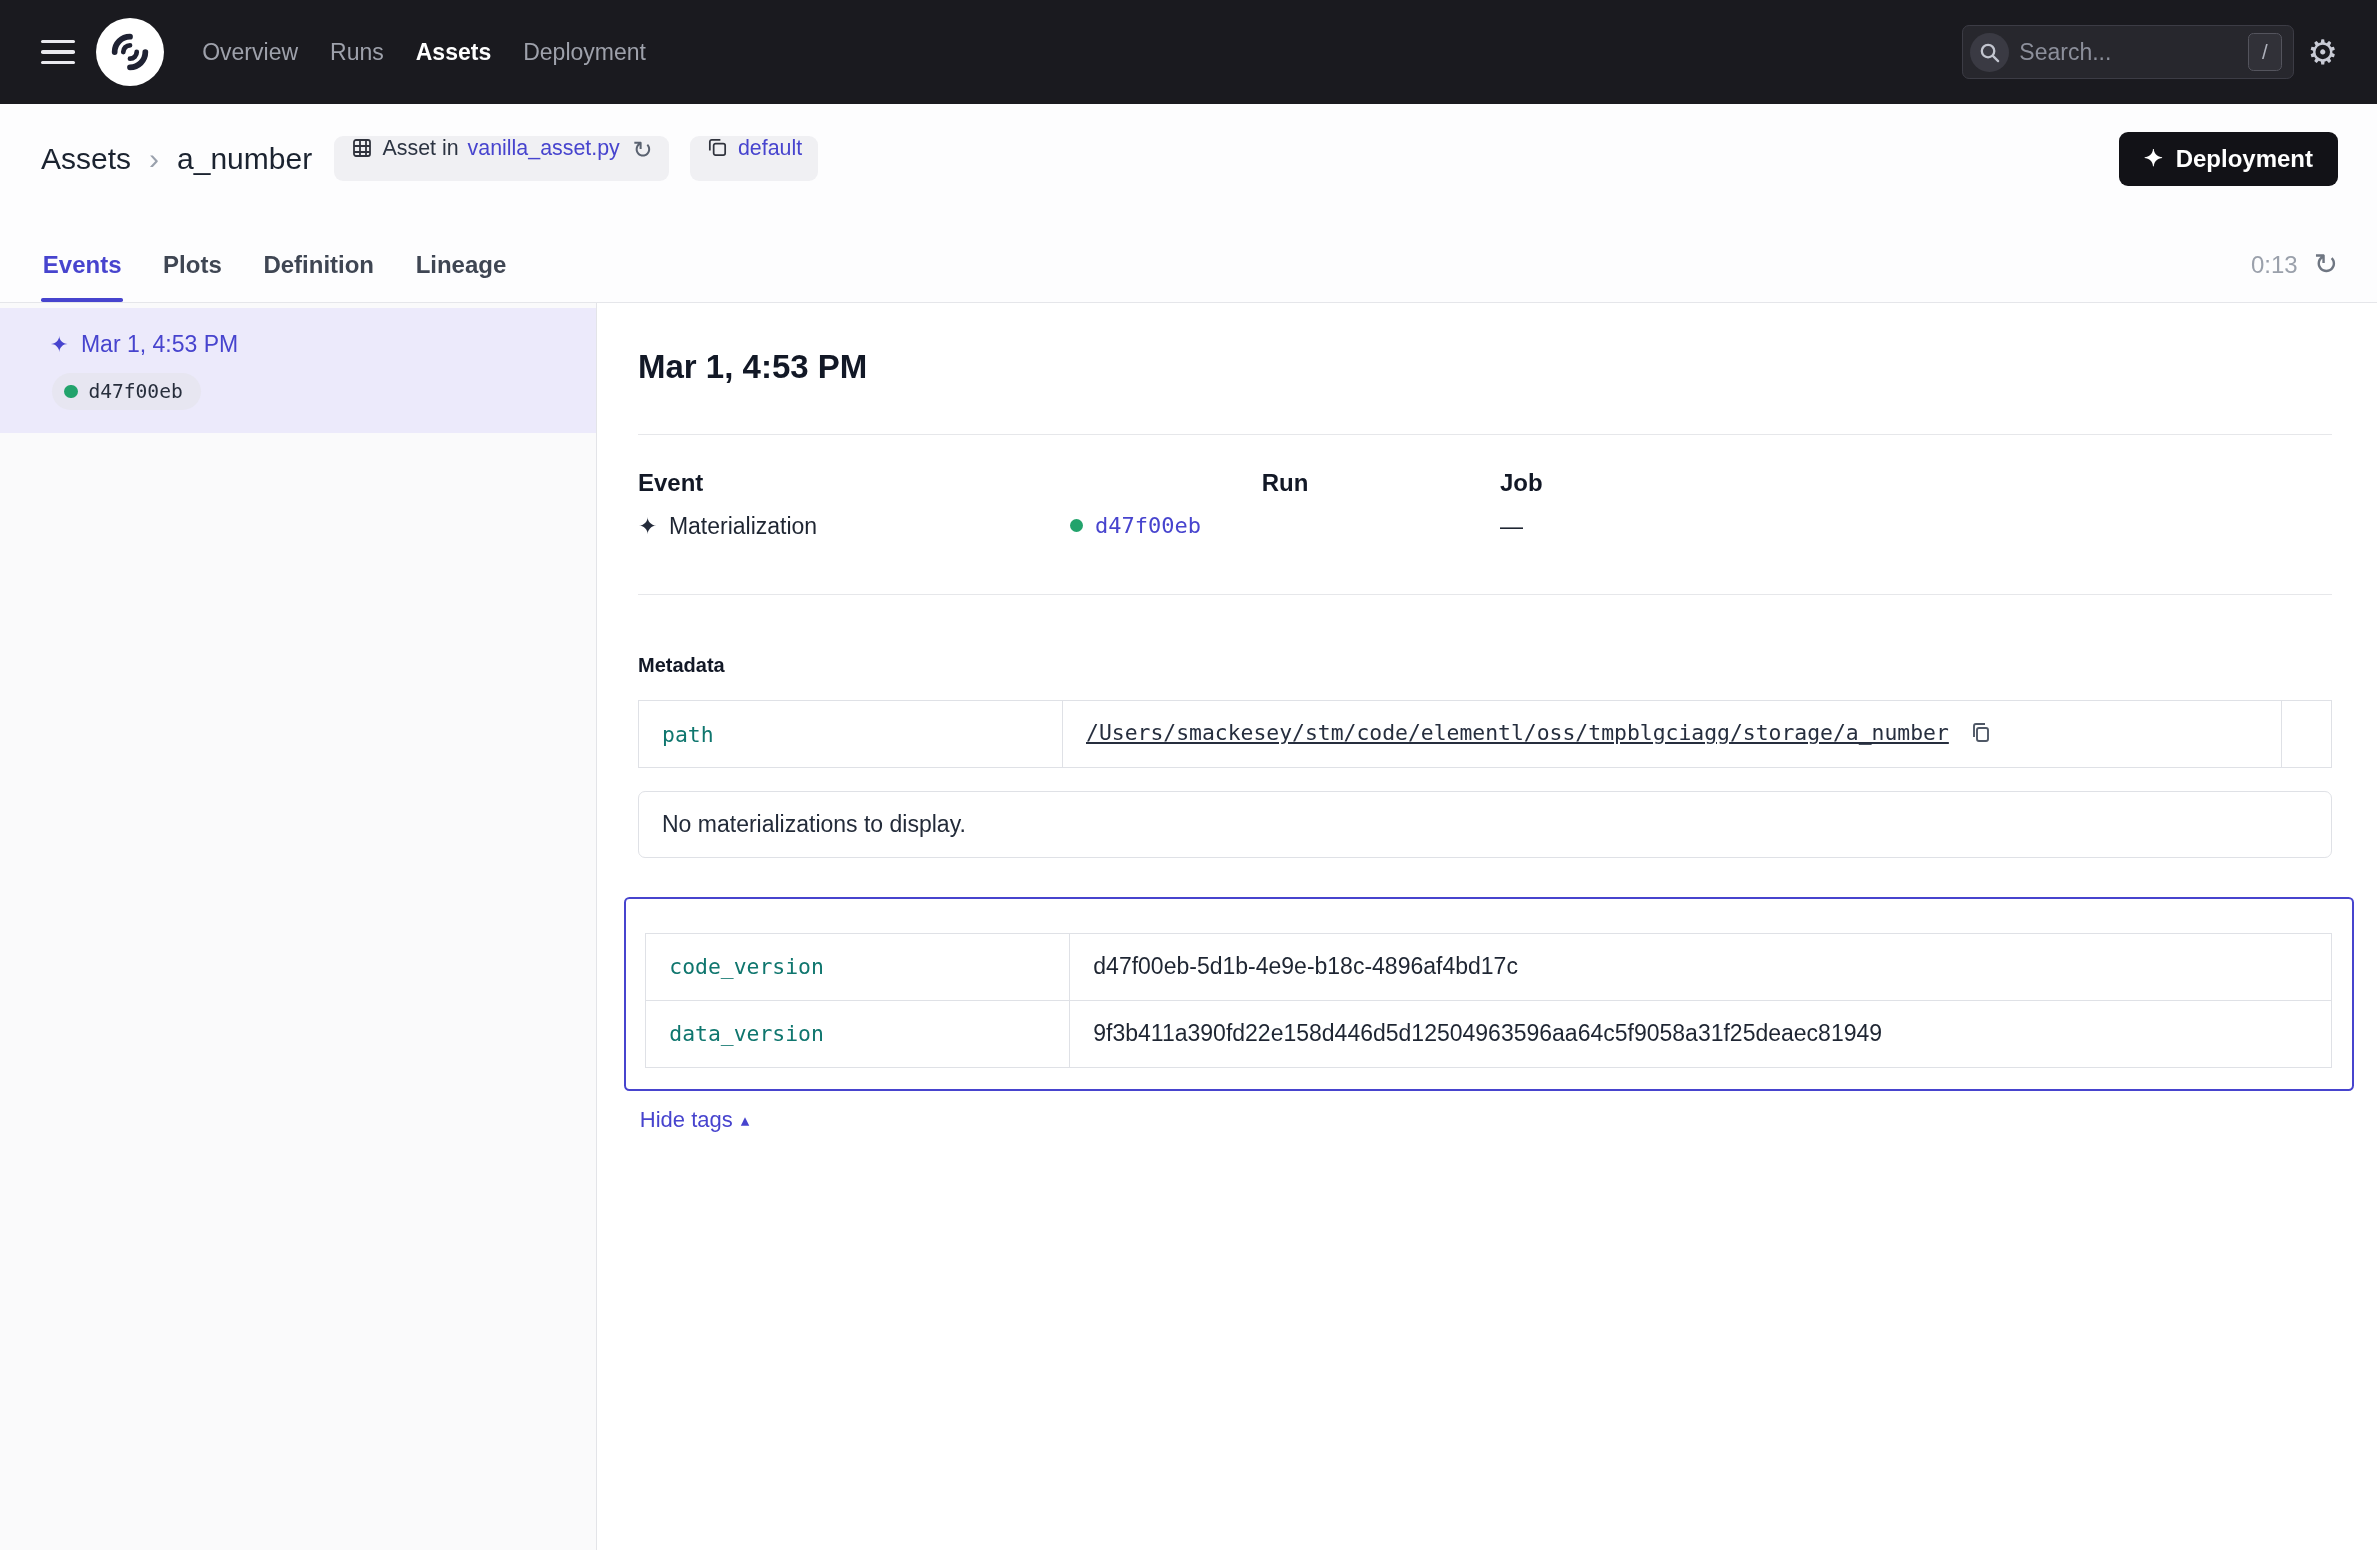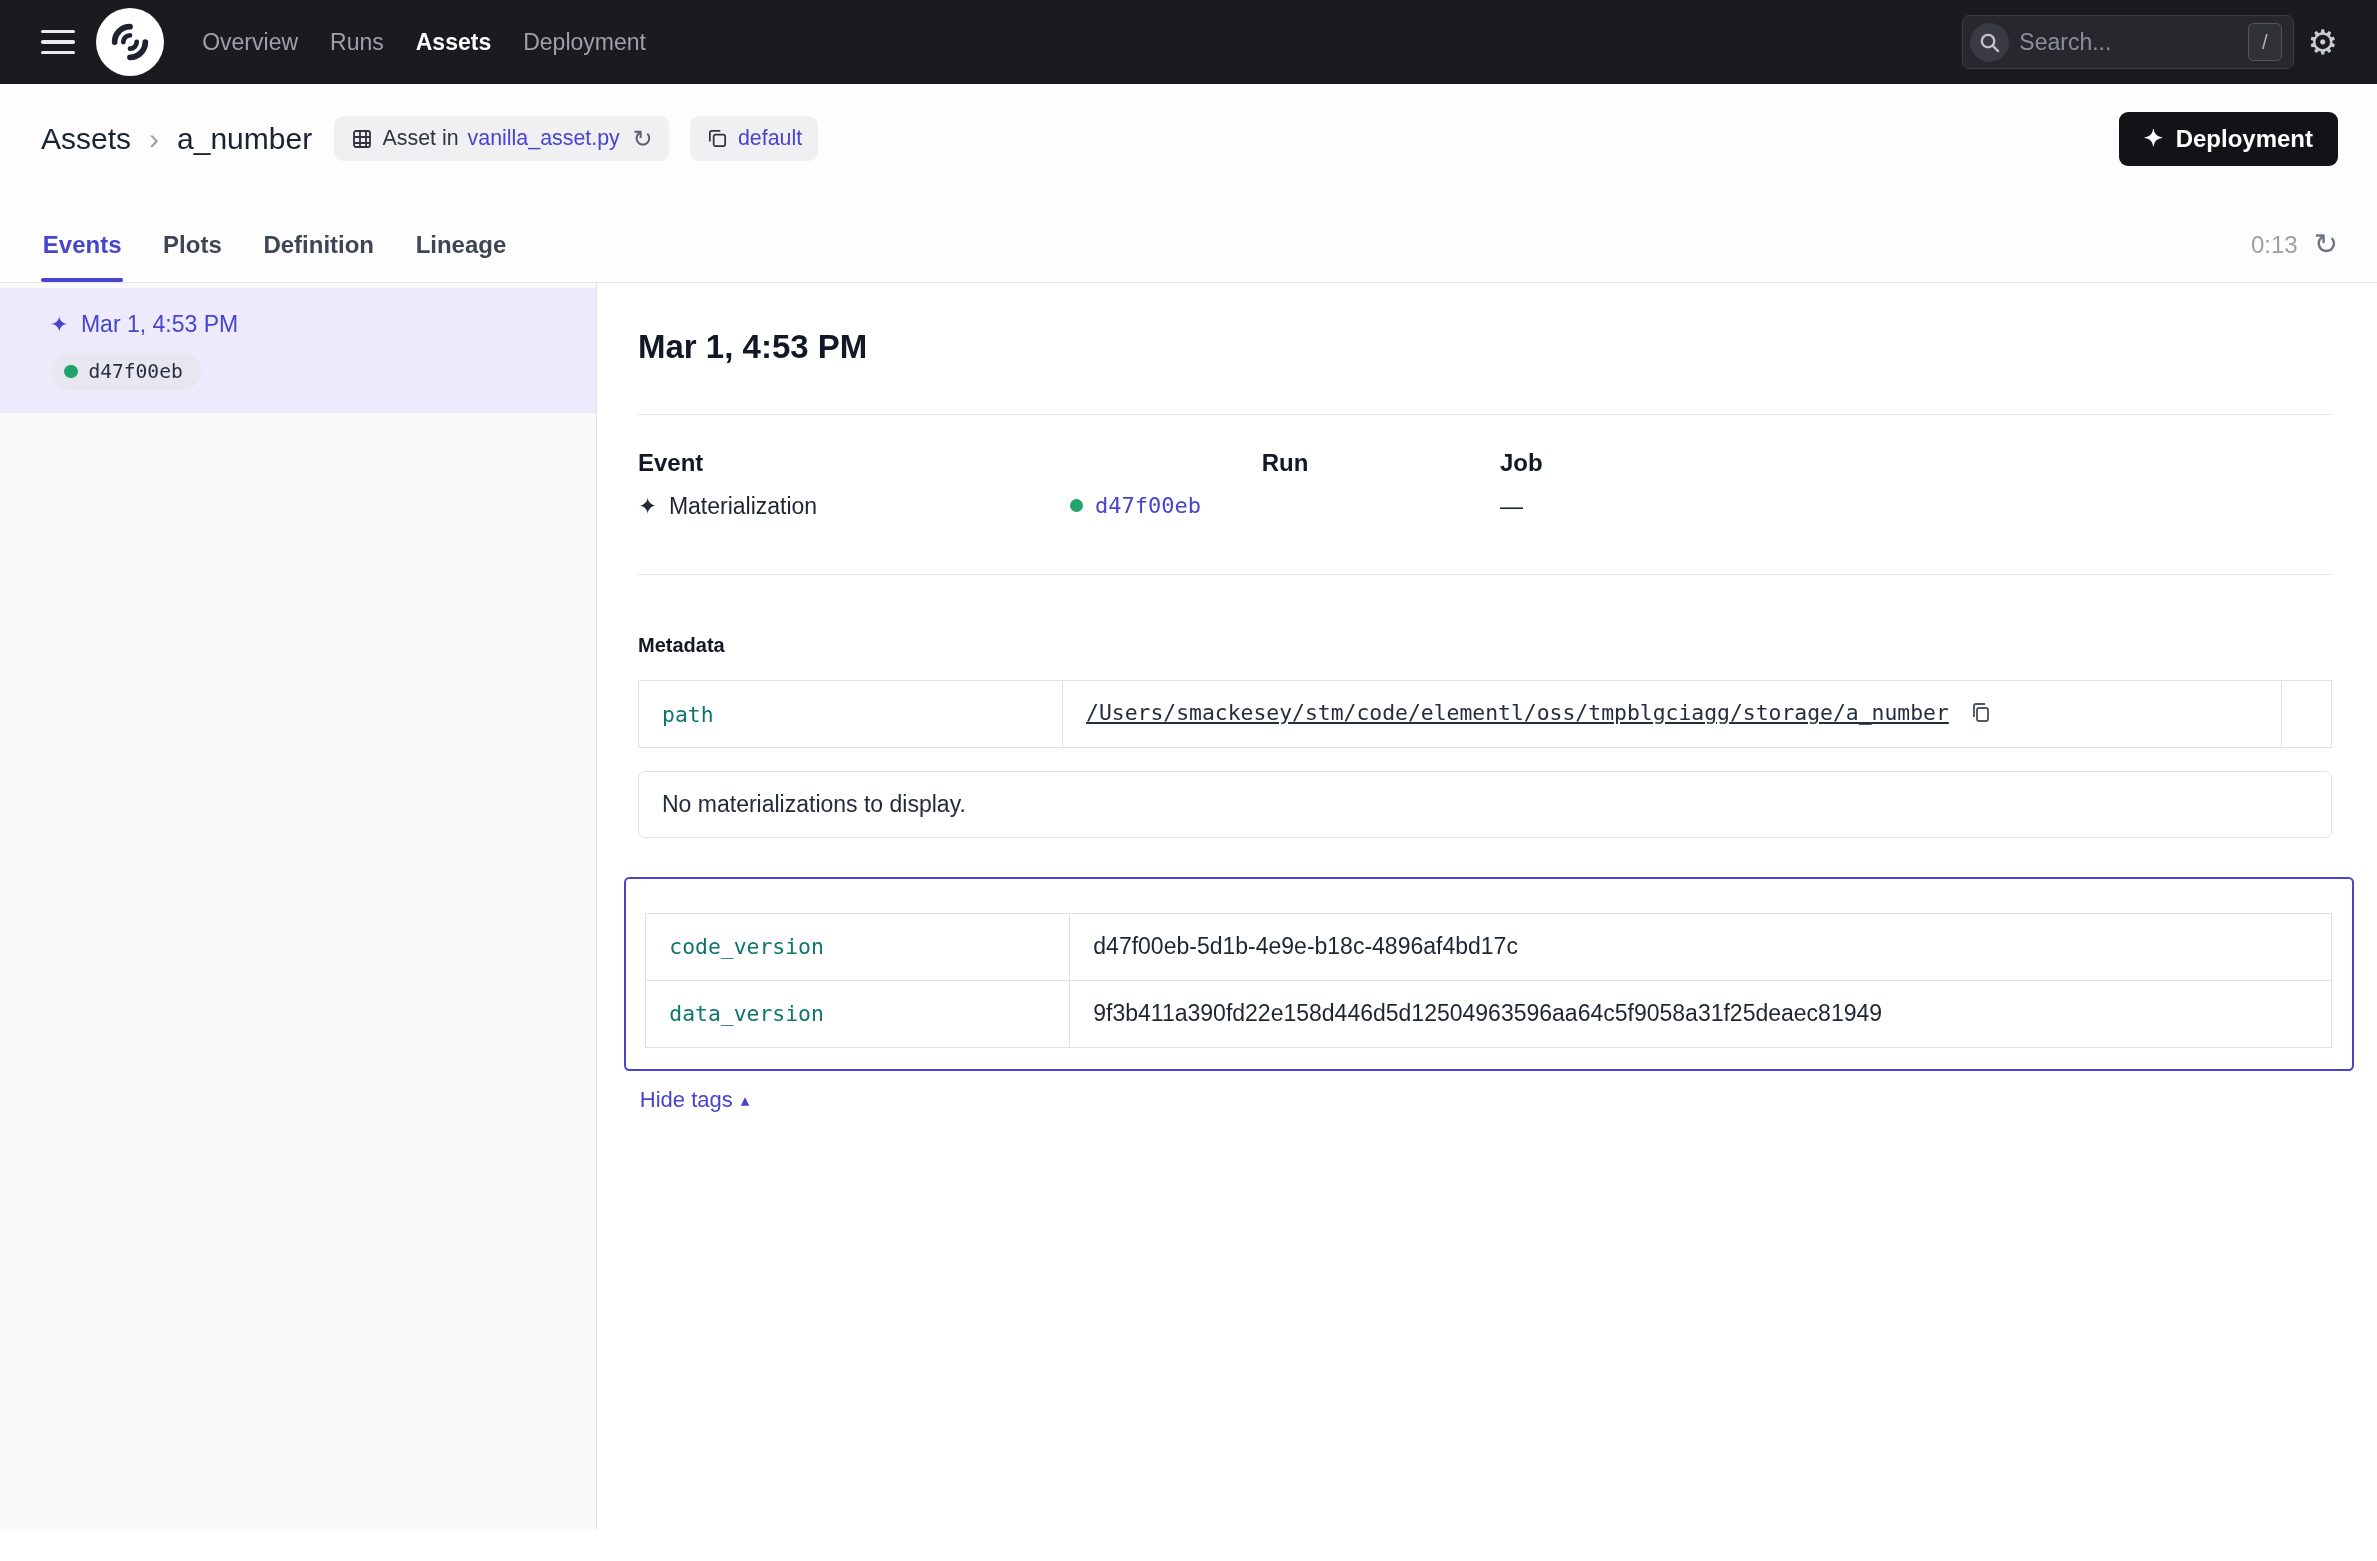--- a/index.html
+++ b/index.html
@@ -6,21 +6,21 @@
   html, body { width: 2377px; height: 1561px; overflow: hidden; }
   body {
     font-family: "Liberation Sans", sans-serif;
     background: #ffffff;
     color: #1e2532;
   }
   .mono { font-family: "DejaVu Sans Mono", "Liberation Mono", monospace; }
 
   
   .topbar {
-    height: 84px;
+    height: 104px;
     background: #1a1a1f;
     display: flex;
     align-items: center;
     padding: 0 39px 0 39px;
   }
   .hamburger {
     background: none; border: none; cursor: pointer;
     display: flex; flex-direction: column; gap: 7.1px; padding: 5.4px 1.8px;
   }
   .hamburger span { display: block; width: 34px; height: 3.6px; background: #e9e9ee; border-radius: 1.8px; }
@@ -66,21 +66,21 @@
     padding: 25px 39px 0 41px;
     border-bottom: 0.9px solid #e5e6ea;
     display: flex; flex-direction: column;
     background: #fdfdfe;
   }
   .crumb-row { display: flex; align-items: center; height: 59px; }
   .crumb { font-size: 30px; font-weight: 500; color: #1b2330; text-decoration: none; cursor: pointer; }
   .crumb.current { cursor: default; }
   .crumb-sep { font-size: 30px; color: #9aa1ad; margin: 0 18px; }
   .badge {
-    display: inline-flex; align-items: center; gap: 9px;
+    display: inline-flex; align-items: flex-start; gap: 9px;
     height: 45px; border-radius: 9px; background: #f0f0f3;
     padding: 0 16px; font-size: 21.4px; color: #2c3442;
     margin-left: 21.4px; white-space: nowrap;
   }
   .badge a { color: #4744ce; text-decoration: none; cursor: pointer; }
   .badge .reload { color: #5a6270; font-size: 24px; cursor: pointer; margin-left: 3.6px; }
   .materialize {
     margin-left: auto;
     display: inline-flex; align-items: center; gap: 12.5px;
     height: 54px; padding: 0 25px; border-radius: 9px;

